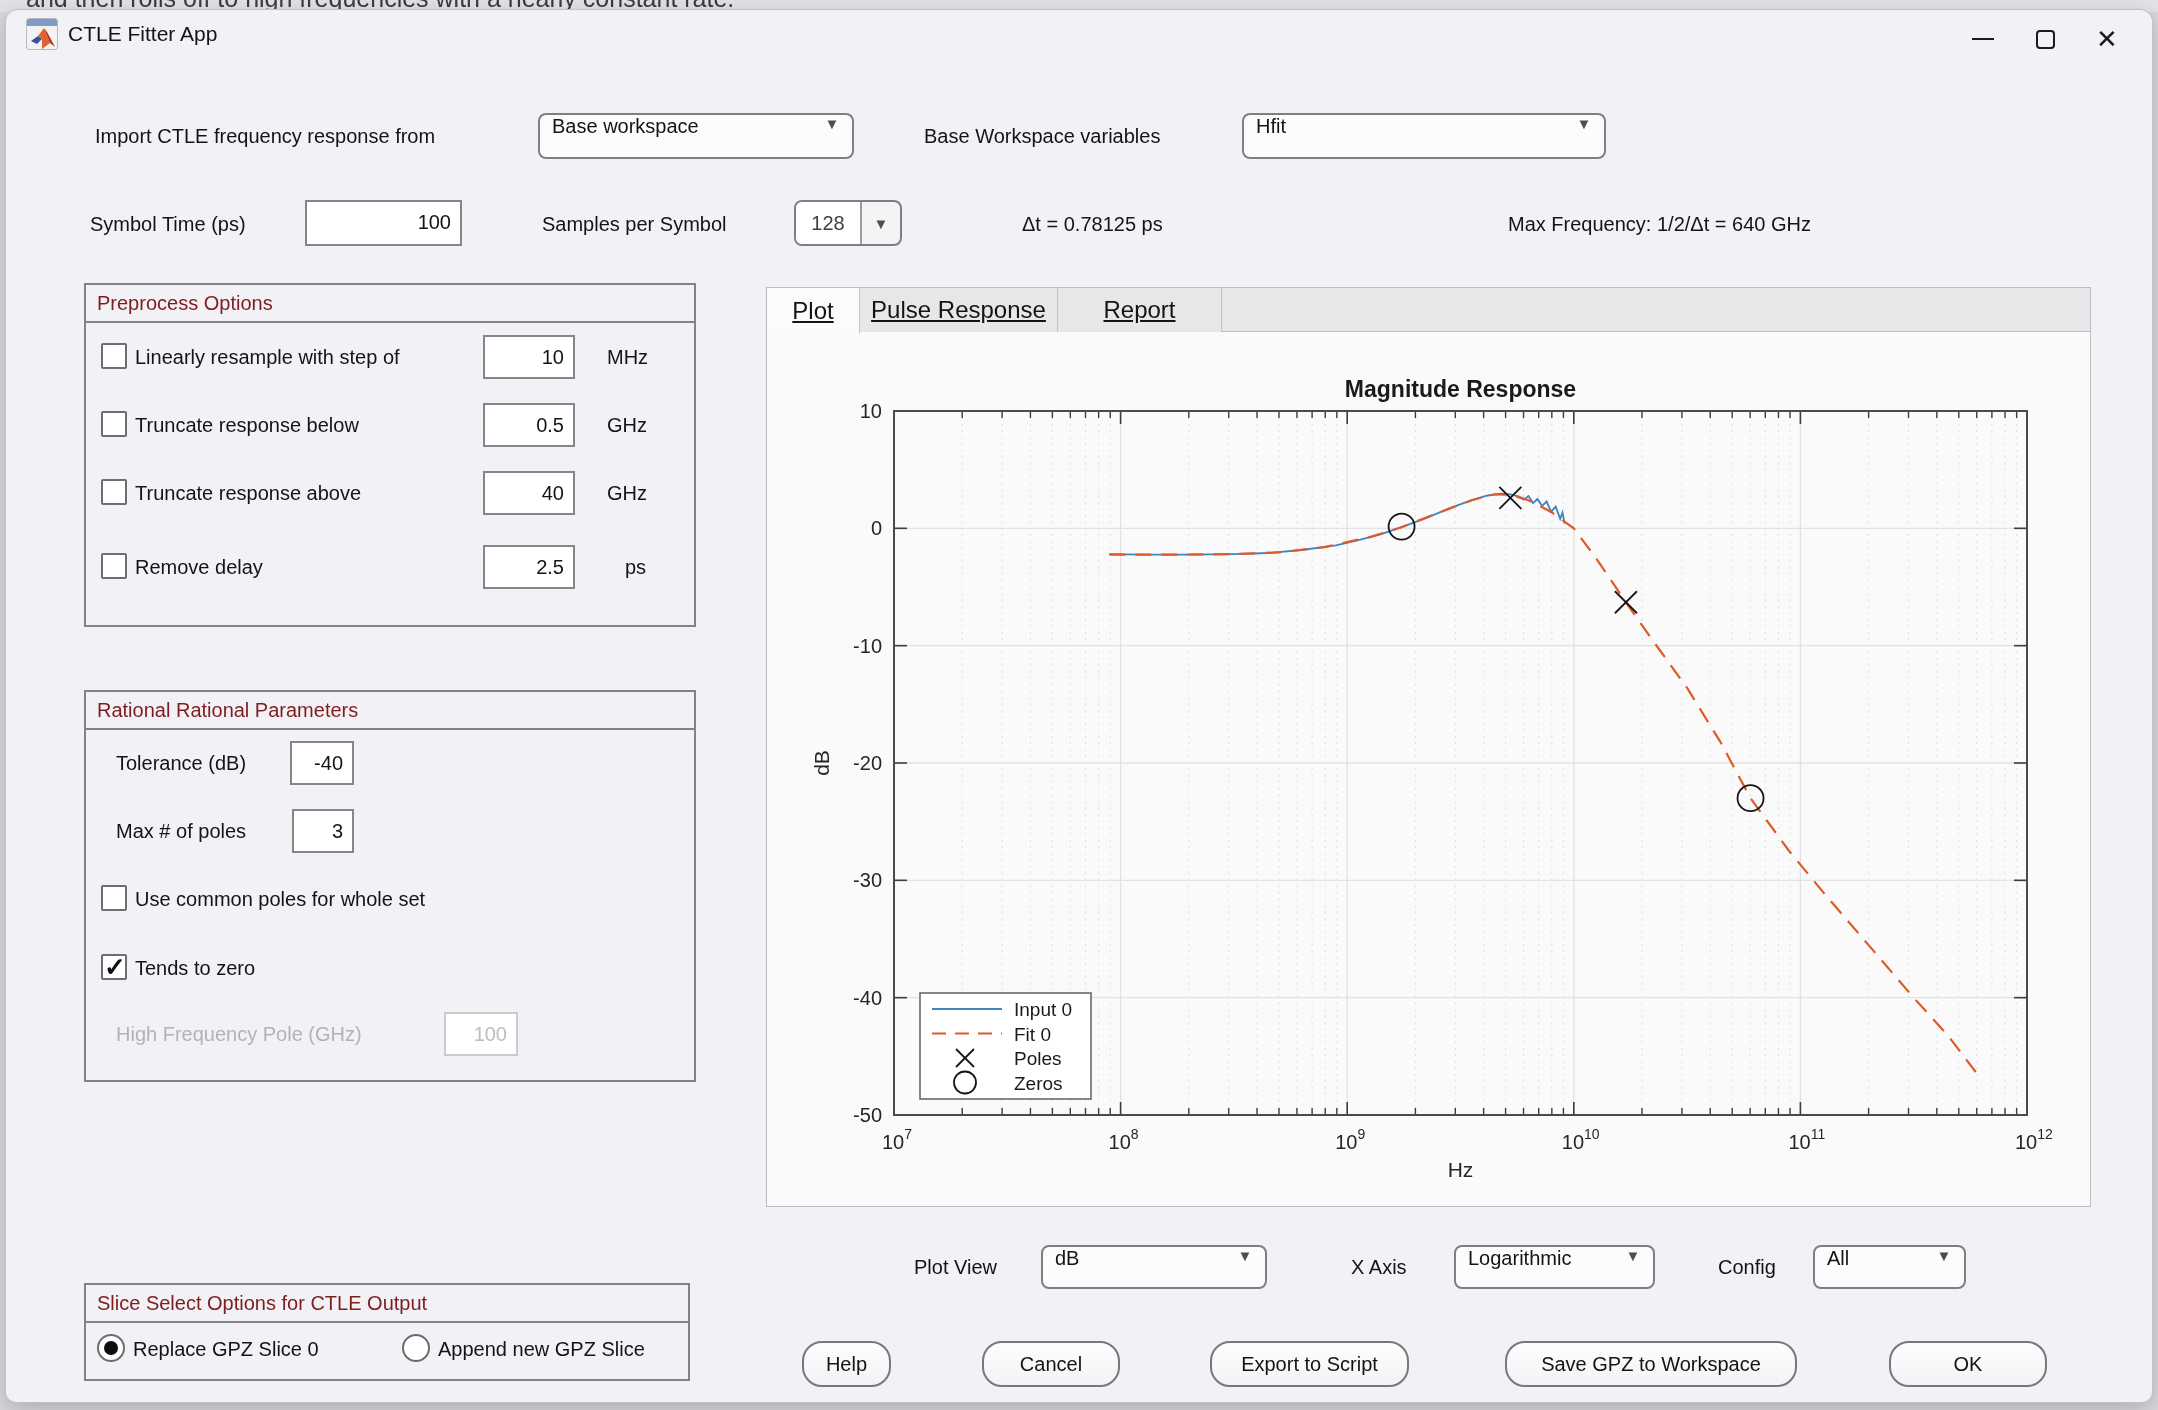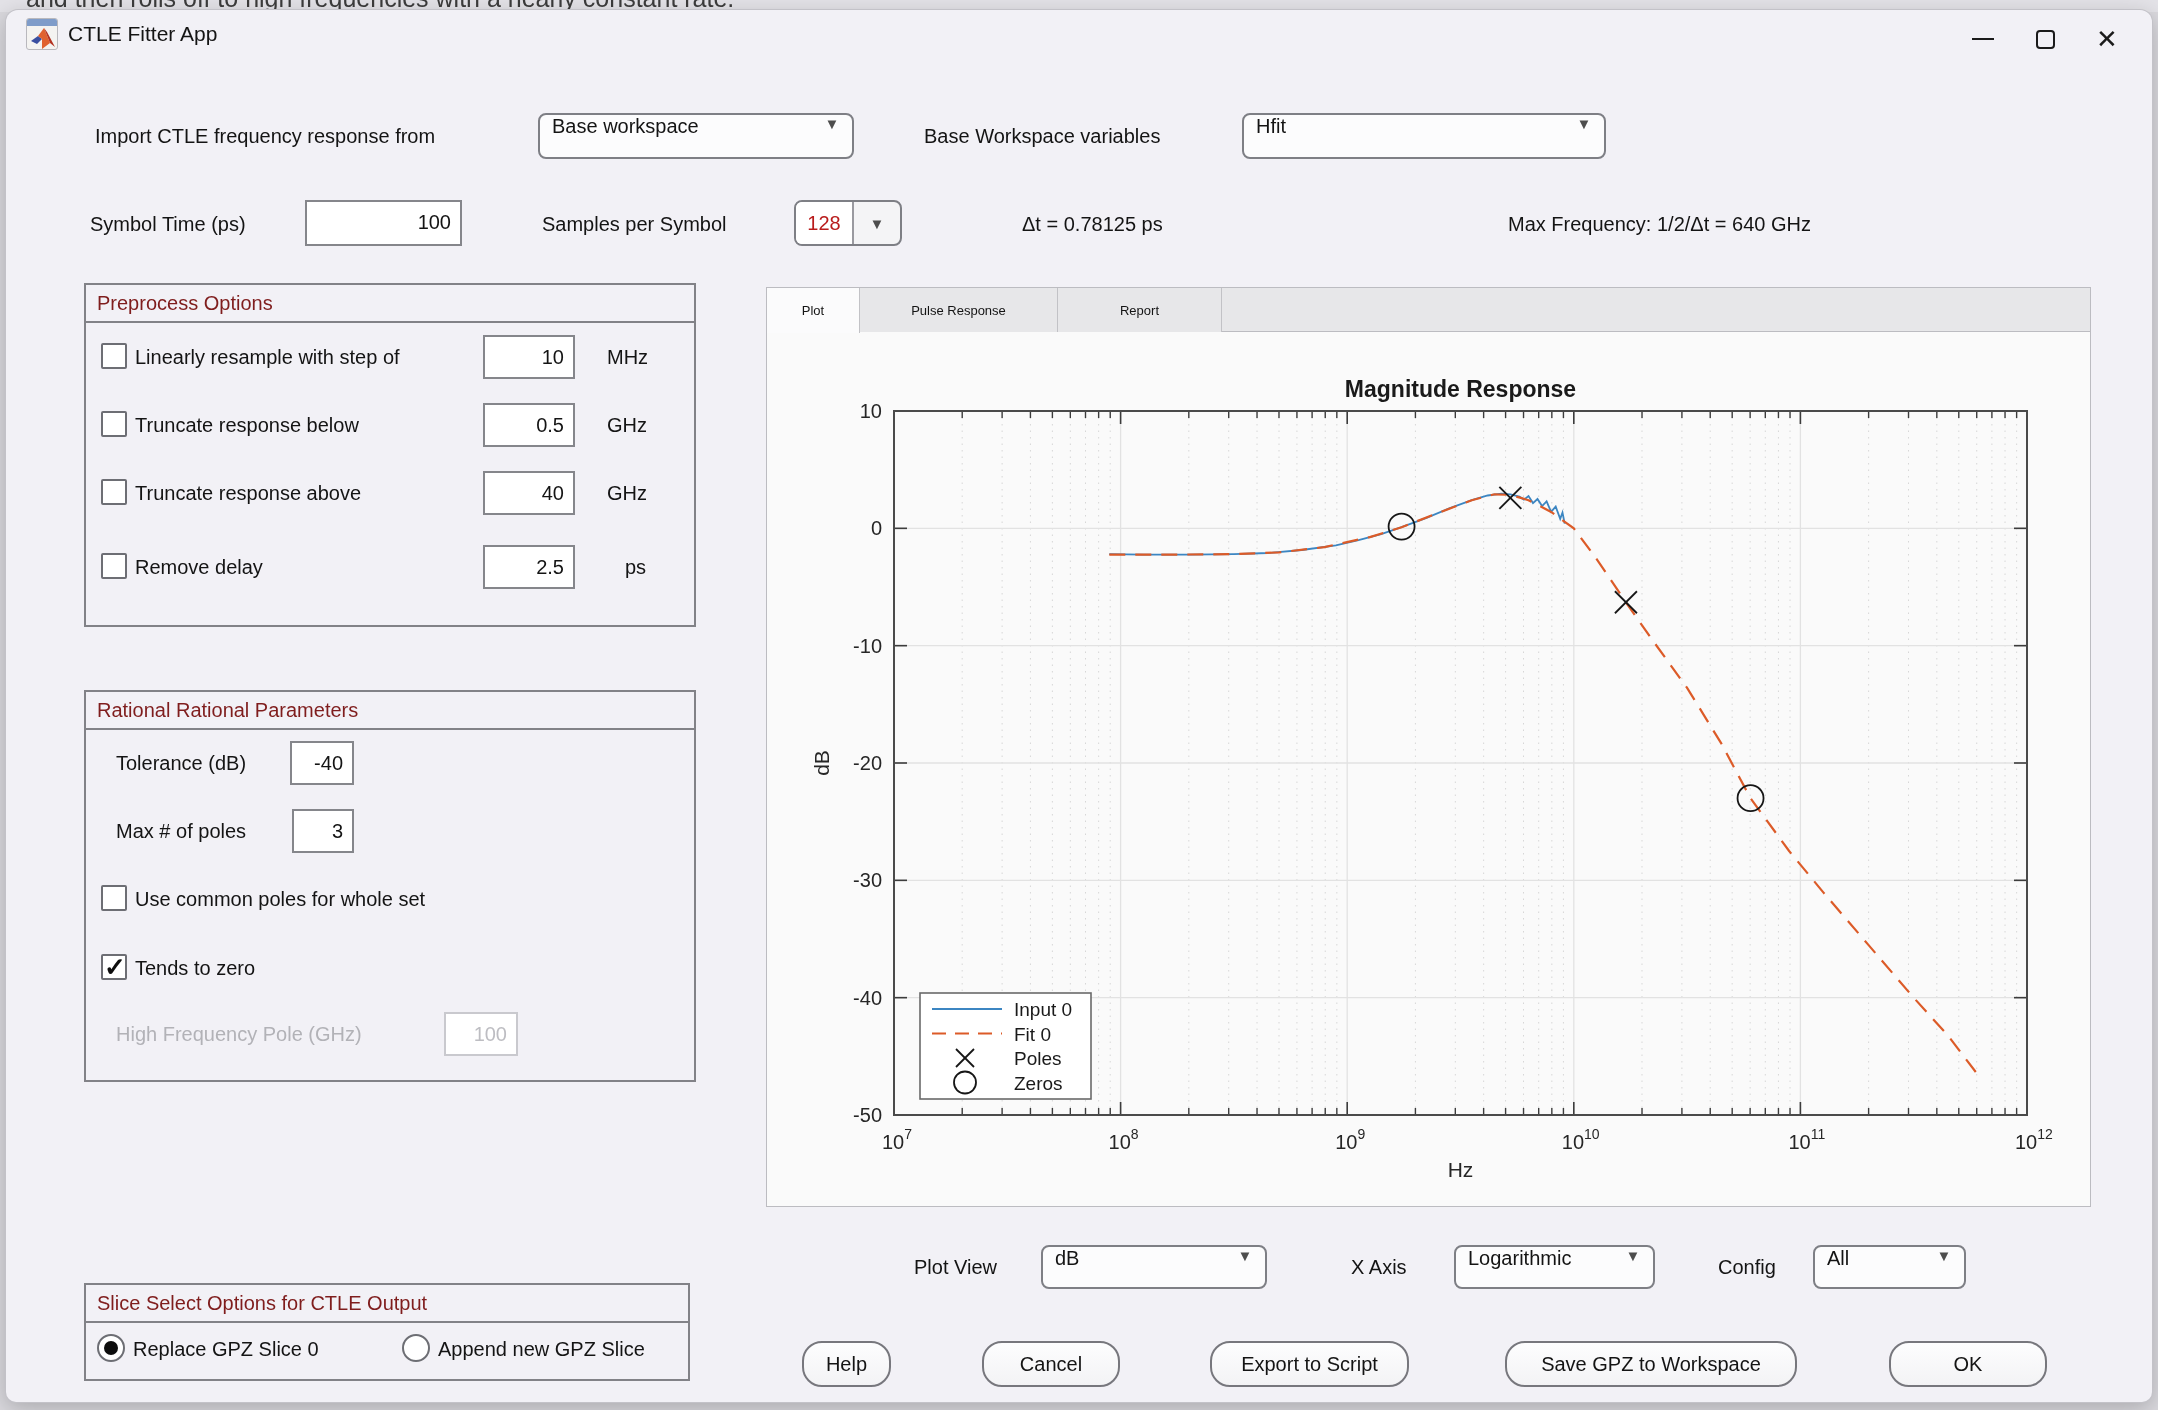--- a/index.html
+++ b/index.html
@@ -37,22 +37,22 @@
     border-radius:8px; display:flex; align-items:flex-start; }
   .dropdown .val { flex:1; padding-left:12px; font-size:20px; color:#141414; white-space:nowrap; overflow:hidden; }
   .dropdown .arrow { width:40px; text-align:center; font-size:15px; color:#4d4d4d; }
 
   .field { position:absolute; background:#fff; border:2px solid #85868b; }
   .field .fv { display:block; width:100%; text-align:right; padding:0 9px; font-size:20px;
     color:#141414; line-height:40px; }
 
   .combo { position:absolute; border:2px solid #7e7f85; border-radius:8px; background:#f4f4f6;
     display:flex; overflow:hidden; }
-  .combo .edit { width:58px; background:#fff; border-right:2px solid #9a9aa0;
-    font-size:20px; color:#b91c1c; display:flex; align-items:center; justify-content:center; }
+  .combo .edit { width:66px; background:#fff; border-right:2px solid #9a9aa0;
+    font-size:20px; color:#404040; display:flex; align-items:center; justify-content:center; }
   .combo .arrow { flex:1; display:flex; align-items:center; justify-content:center;
     font-size:15px; color:#4d4d4d; }
 
   .panel { position:absolute; border:2px solid #828287; }
   .panel-title { height:38px; border-bottom:2px solid #828287; display:flex; align-items:center;
     padding-left:11px; font-size:20px; color:#7f1d1d; }
 
   .checkbox { position:absolute; width:26px; height:26px; background:#fff;
     border:2px solid #6d6e74; border-radius:2px; }
   .checkbox.checked::after { content:"✓"; position:absolute; left:1px; top:-4px;
@@ -70,21 +70,21 @@
   .btn { position:absolute; background:linear-gradient(#fdfdfe,#f3f3f5);
     border:2px solid #77777d; border-radius:20px; font-size:20px; color:#141414;
     display:flex; align-items:center; justify-content:center; }
 
   
   .plot-container { position:absolute; left:760px; top:277px; width:1325px; height:920px;
     background:#fafafa; border:1px solid #bcbcc1; }
   .tabbar { position:absolute; left:0; top:0; right:0; height:44px; background:#e7e7e9;
     border-bottom:1px solid #bcbcc1; display:flex; }
   .tab { height:44px; display:flex; align-items:center; justify-content:center;
-    font-size:13px; color:#141414; background:#e7e7e9; border-right:1px solid #c2c2c6; }
+    font-size:24px; color:#141414; background:#e7e7e9; border-right:1px solid #c2c2c6;text-decoration:underline; }
   .tab.active { background:#fbfbfc; border-right:1px solid #c2c2c6; height:45px; }
   #chart-svg { position:absolute; left:0; top:0; }
 </style>
 </head>
 <body>
 
 <div class="bg-strip">
   <div class="bg-text">and then rolls off to high frequencies with a nearly constant rate.</div>
 </div>
 

